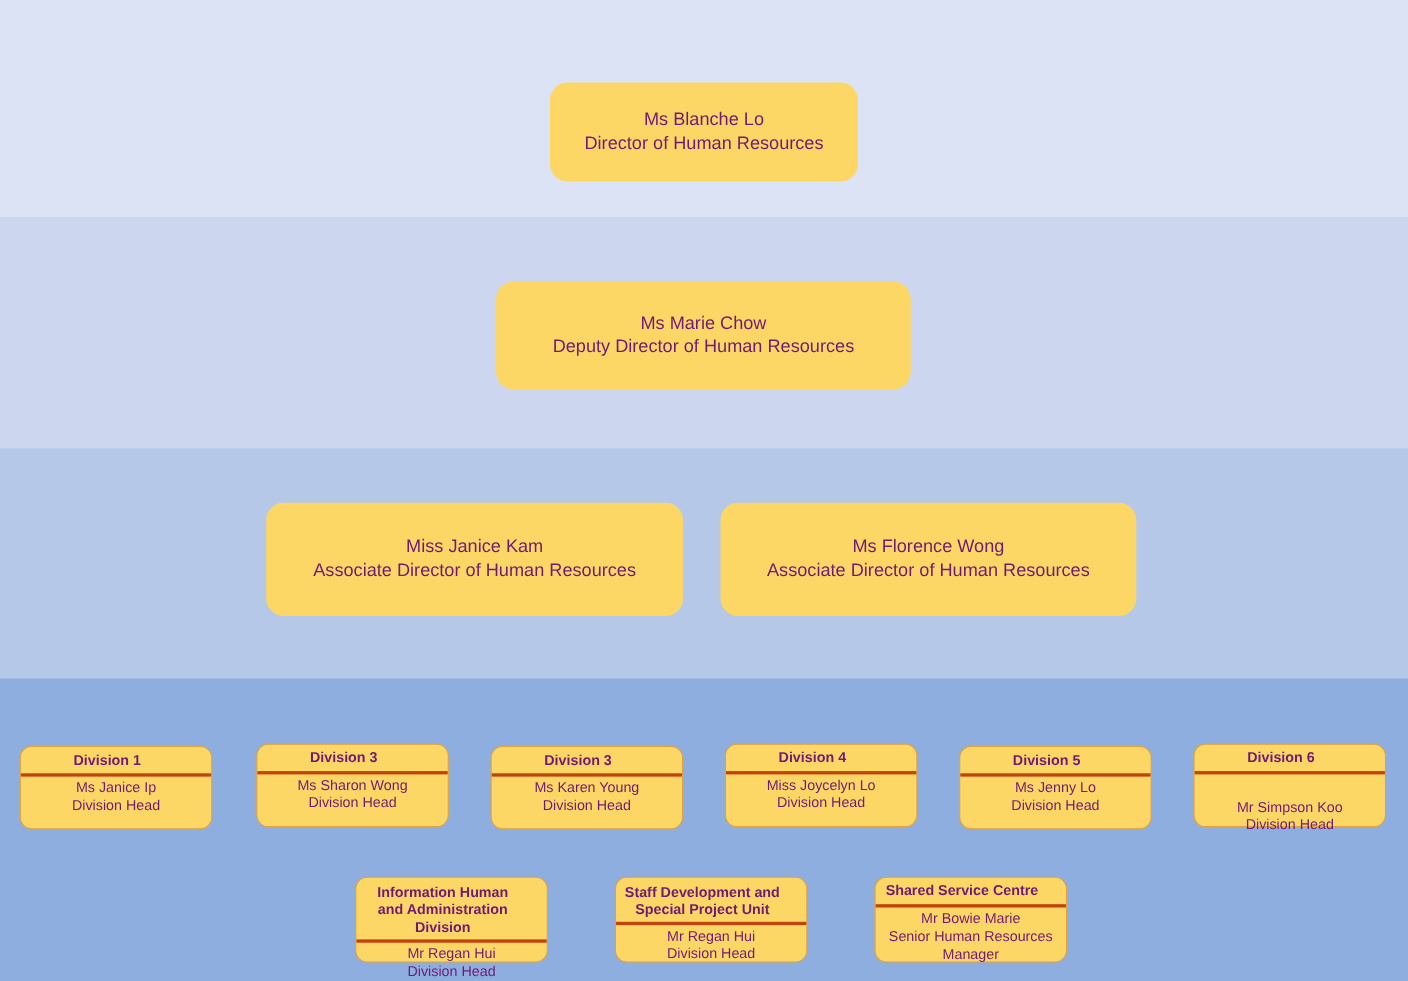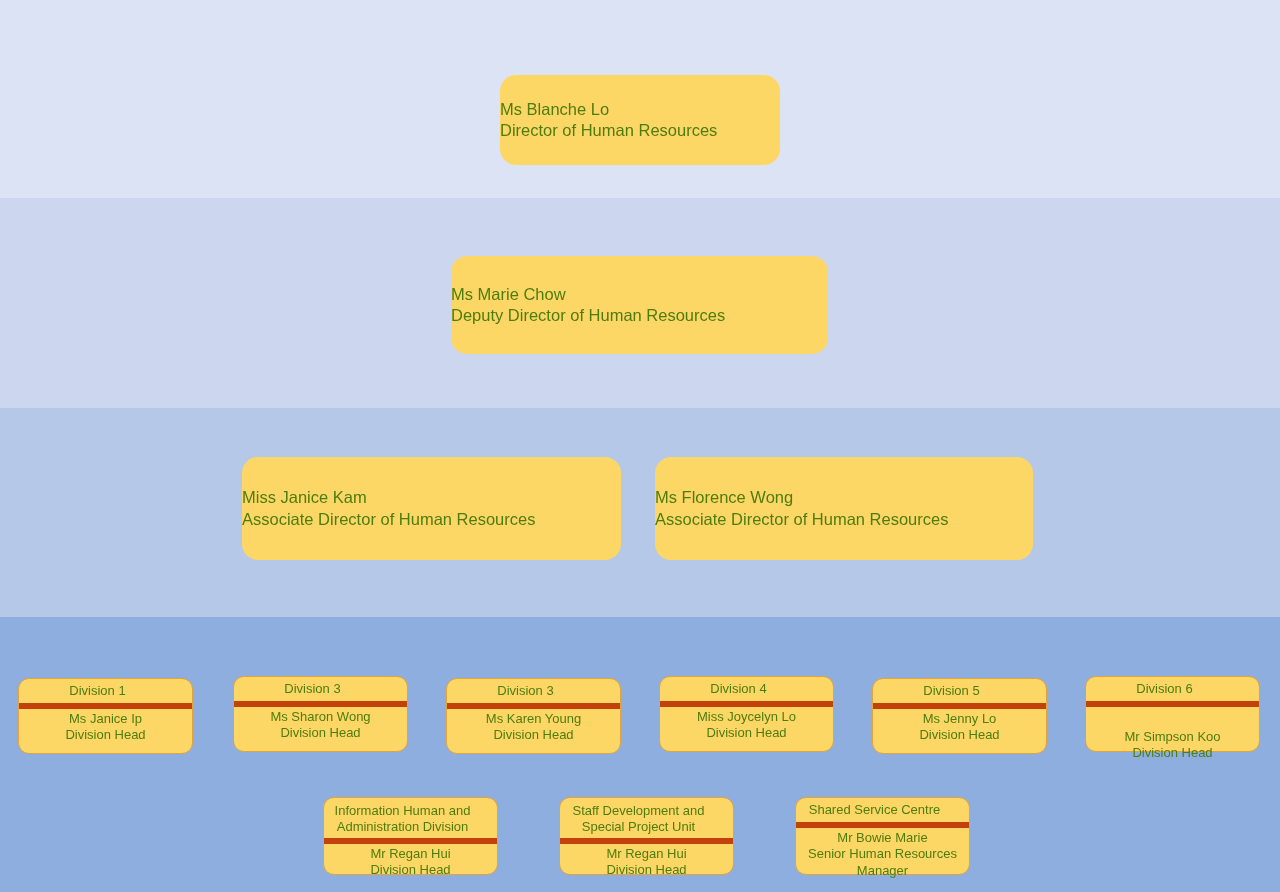--- a/index.html
+++ b/index.html
@@ -31,25 +31,25 @@
   .band-2 { top: 198px; height: 210px; background: #ccd7ef; }
   .band-3 { top: 408px; height: 209px; background: #b6c8e8; }
   .band-4 { top: 617px; height: 275px; background: #8faee0; }
 
   
   .node {
     position: absolute;
     box-sizing: border-box;
     background: #fdd766;
     border-radius: 14px;
-    color: #4d7c0f;
+    color: #701a75;
     text-align: center;
     display: flex;
     flex-direction: column;
-    align-items: flex-start;
+    align-items: center;
     justify-content: center;
     line-height: 1.28;
   }
 
   
   .node.exec {
     border-radius: 16px;
     font-size: 16.5px;
   }
   .node.exec .line-name,
@@ -64,22 +64,23 @@
     border-radius: 11px;
     font-size: 13px;
     padding: 0;
     justify-content: flex-start;
   }
   .node.unit .unit-head {
     display: block;
     width: 100%;
     box-sizing: border-box;
     padding: 4px 22px 3px 6px;
-    border-bottom: 6px solid #c2410c;
+    border-bottom: 3px solid #c2410c;
     white-space: normal;
+    font-weight: bold;
   }
   .node.unit .unit-body {
     display: block;
     width: 100%;
     box-sizing: border-box;
     padding: 2px 6px 4px 6px;
   }
   .node.unit .unit-body .nm,
   .node.unit .unit-body .rl {
     display: block;

